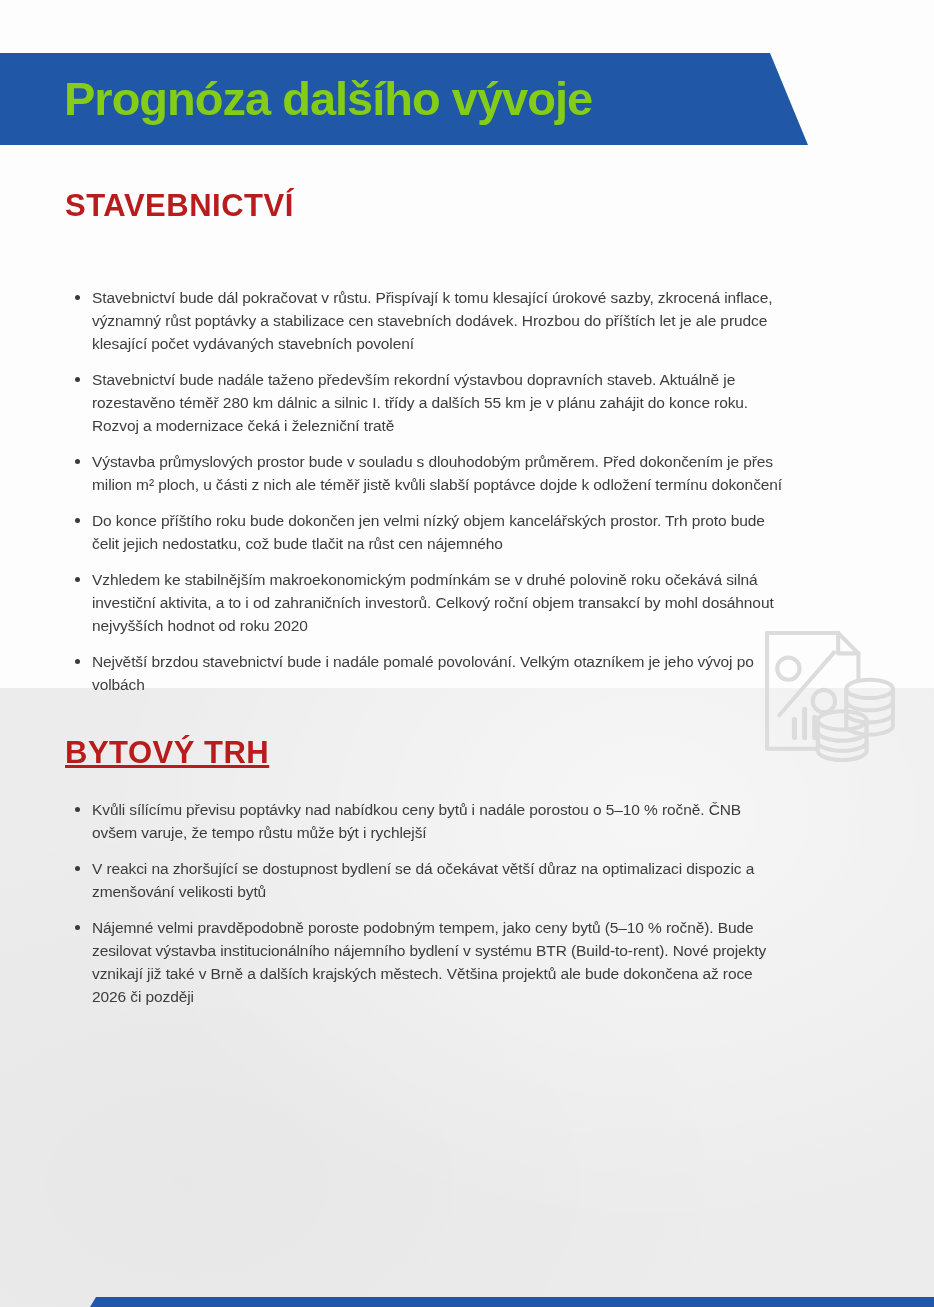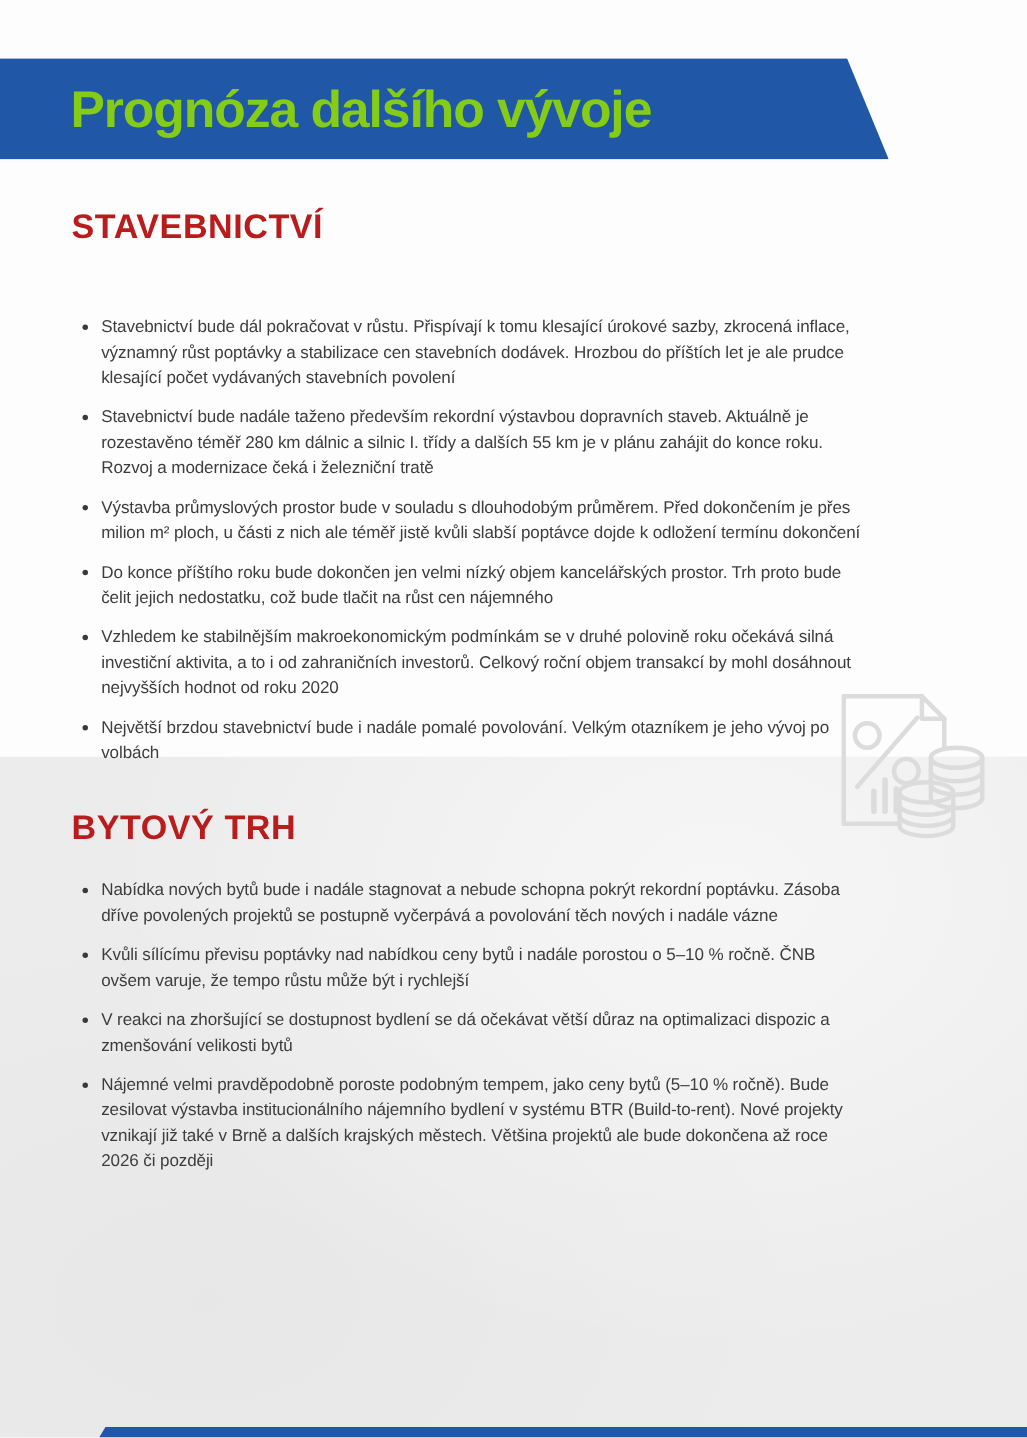--- a/index.html
+++ b/index.html
@@ -45,21 +45,21 @@
     position:absolute;
     left:65px;
     margin:0;
     font-size:31px;
     font-weight:800;
     letter-spacing:.5px;
     color:#b91c1c;
     white-space:nowrap;
   }
   #heading-construction{ top:188px; }
-  #heading-housing{ top:735px; }
+  #heading-housing{ top:735px;text-decoration:underline; }
 
   ul.bullets{
     position:absolute;
     left:65px;
     width:722px;
     margin:0; padding:0;
     list-style:none;
   }
   #list-construction{ top:248px;margin-top:38px; }
   #list-housing{ top:798px; }
@@ -175,24 +175,20 @@
       <path d="M53 110 A24 9 0 0 0 101 110"></path>
       <path d="M53 119 A24 9 0 0 0 101 119"></path>
     </svg>
   </div>
 
   <h2 class="section-heading" id="heading-housing">BYTOVÝ TRH</h2>
 
   <ul class="bullets" id="list-housing">
     <li>
       <span class="dot"></span>
-      <span class="li-text">Nabídka nových bytů bude i nadále stagnovat a nebude schopna pokrýt rekordní poptávku. Zásoba dříve povolených projektů se postupně vyčerpává a povolování těch nových i nadále vázne</span>
-    </li>
-    <li>
-      <span class="dot"></span>
       <span class="li-text">Kvůli sílícímu převisu poptávky nad nabídkou ceny bytů i nadále porostou o 5–10 % ročně. ČNB ovšem varuje, že tempo růstu může být i rychlejší</span>
     </li>
     <li>
       <span class="dot"></span>
       <span class="li-text">V reakci na zhoršující se dostupnost bydlení se dá očekávat větší důraz na optimalizaci dispozic a zmenšování velikosti bytů</span>
     </li>
     <li>
       <span class="dot"></span>
       <span class="li-text">Nájemné velmi pravděpodobně poroste podobným tempem, jako ceny bytů (5–10 % ročně). Bude zesilovat výstavba institucionálního nájemního bydlení v systému BTR (Build-to-rent). Nové projekty vznikají již také v Brně a dalších krajských městech. Většina projektů ale bude dokončena až roce 2026 či později</span>
     </li>

